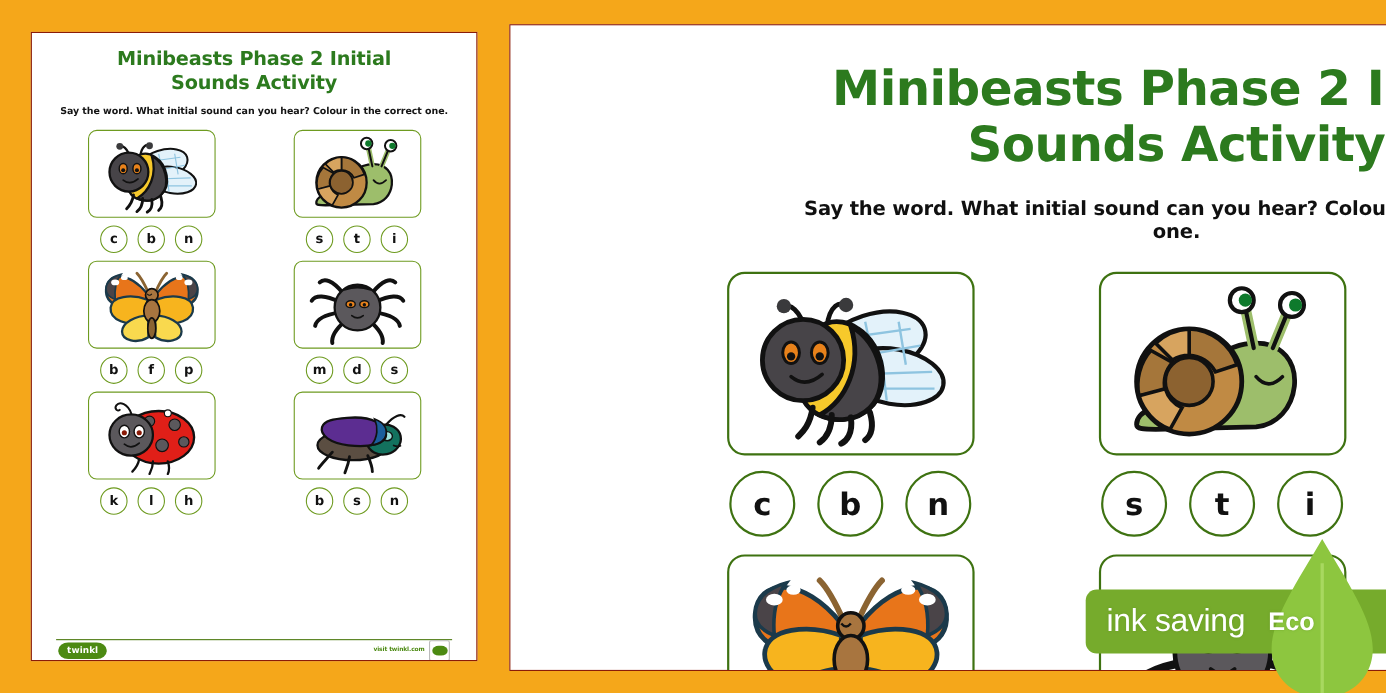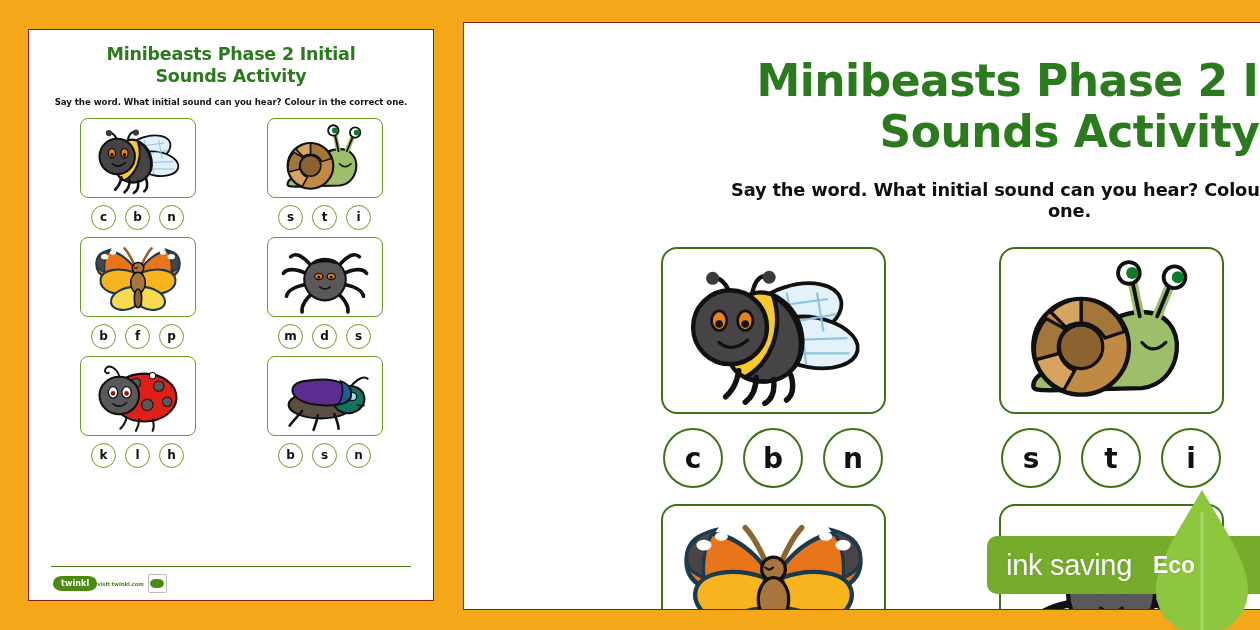--- a/index.html
+++ b/index.html
@@ -100,23 +100,24 @@
     border-radius: 50%;
     display: flex; align-items: center; justify-content: center;
     font-size: 12px; font-weight: bold; color: #111;
     background: #fff;
     font-family: "DejaVu Sans", sans-serif;
   }
 
   .t-footer {
     margin-top: auto;
     border-top: 1.4px solid #4E7A12;
-    height: 34px;
+    height: 19px;
     display: flex;
     align-items: center;
+    justify-content: space-between;
     padding: 0 2px;
   }
   .t-brand {
     background: #4C8A12;
     color: #FFF;
     font-size: 8px;
     font-weight: bold;
     padding: 3px 8px;
     border-radius: 9px / 7px;
     letter-spacing: 0.1px;

